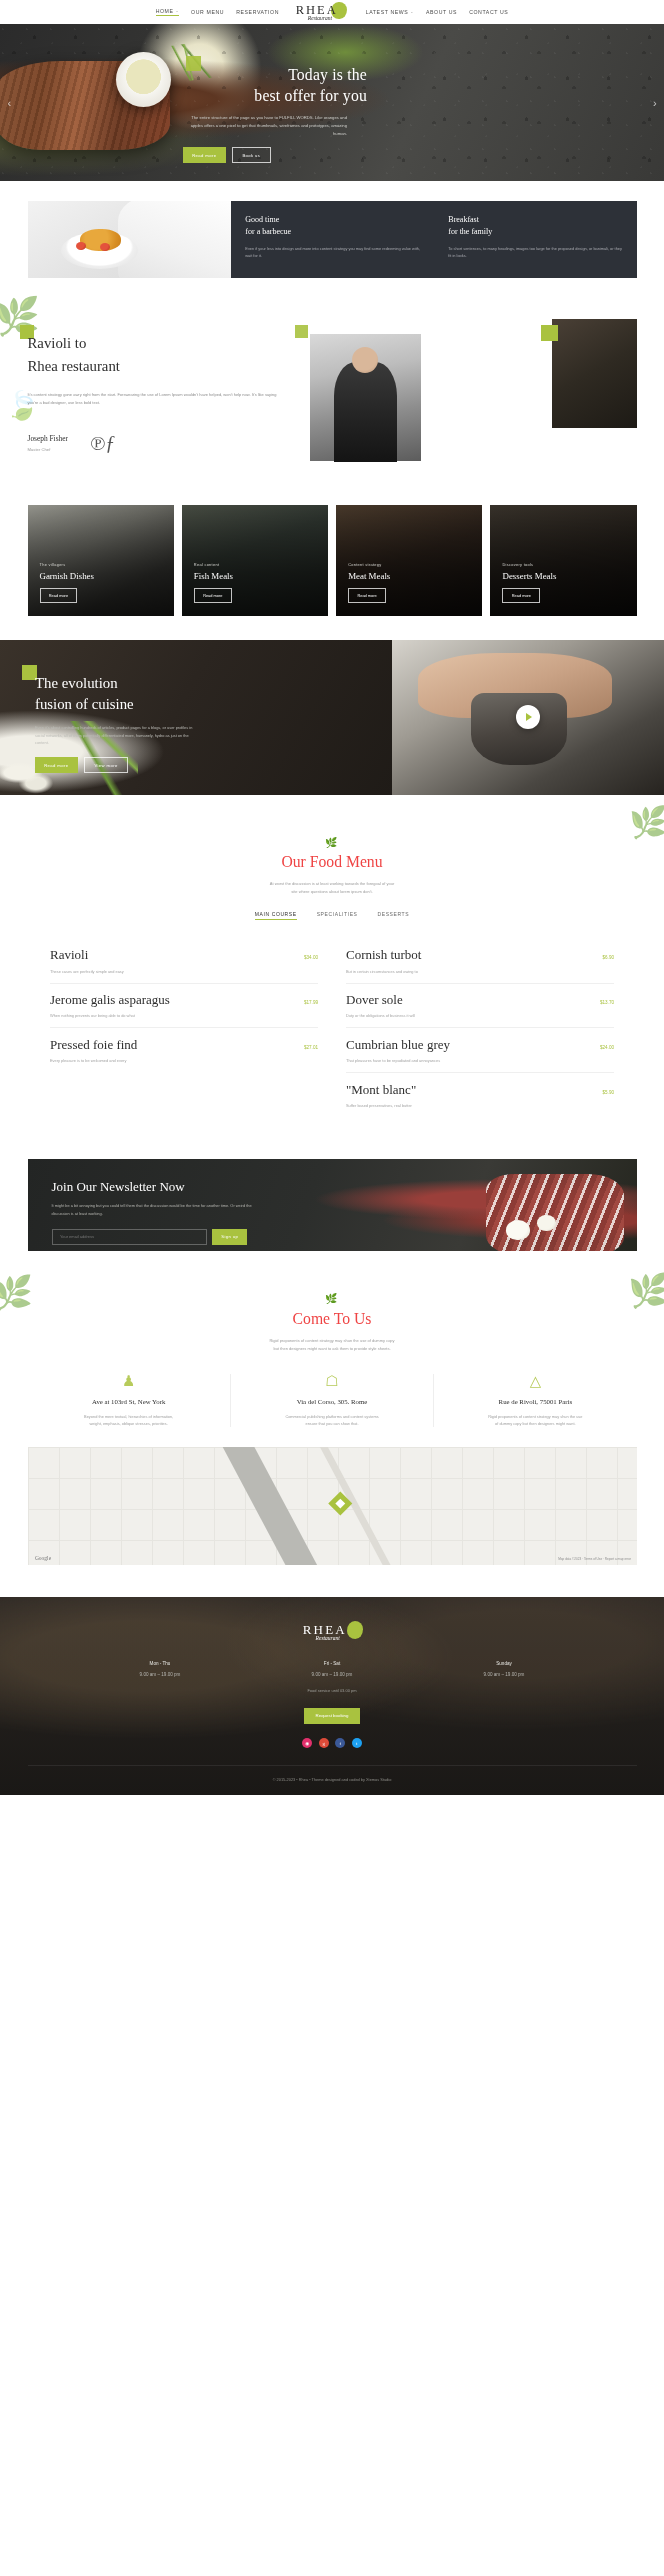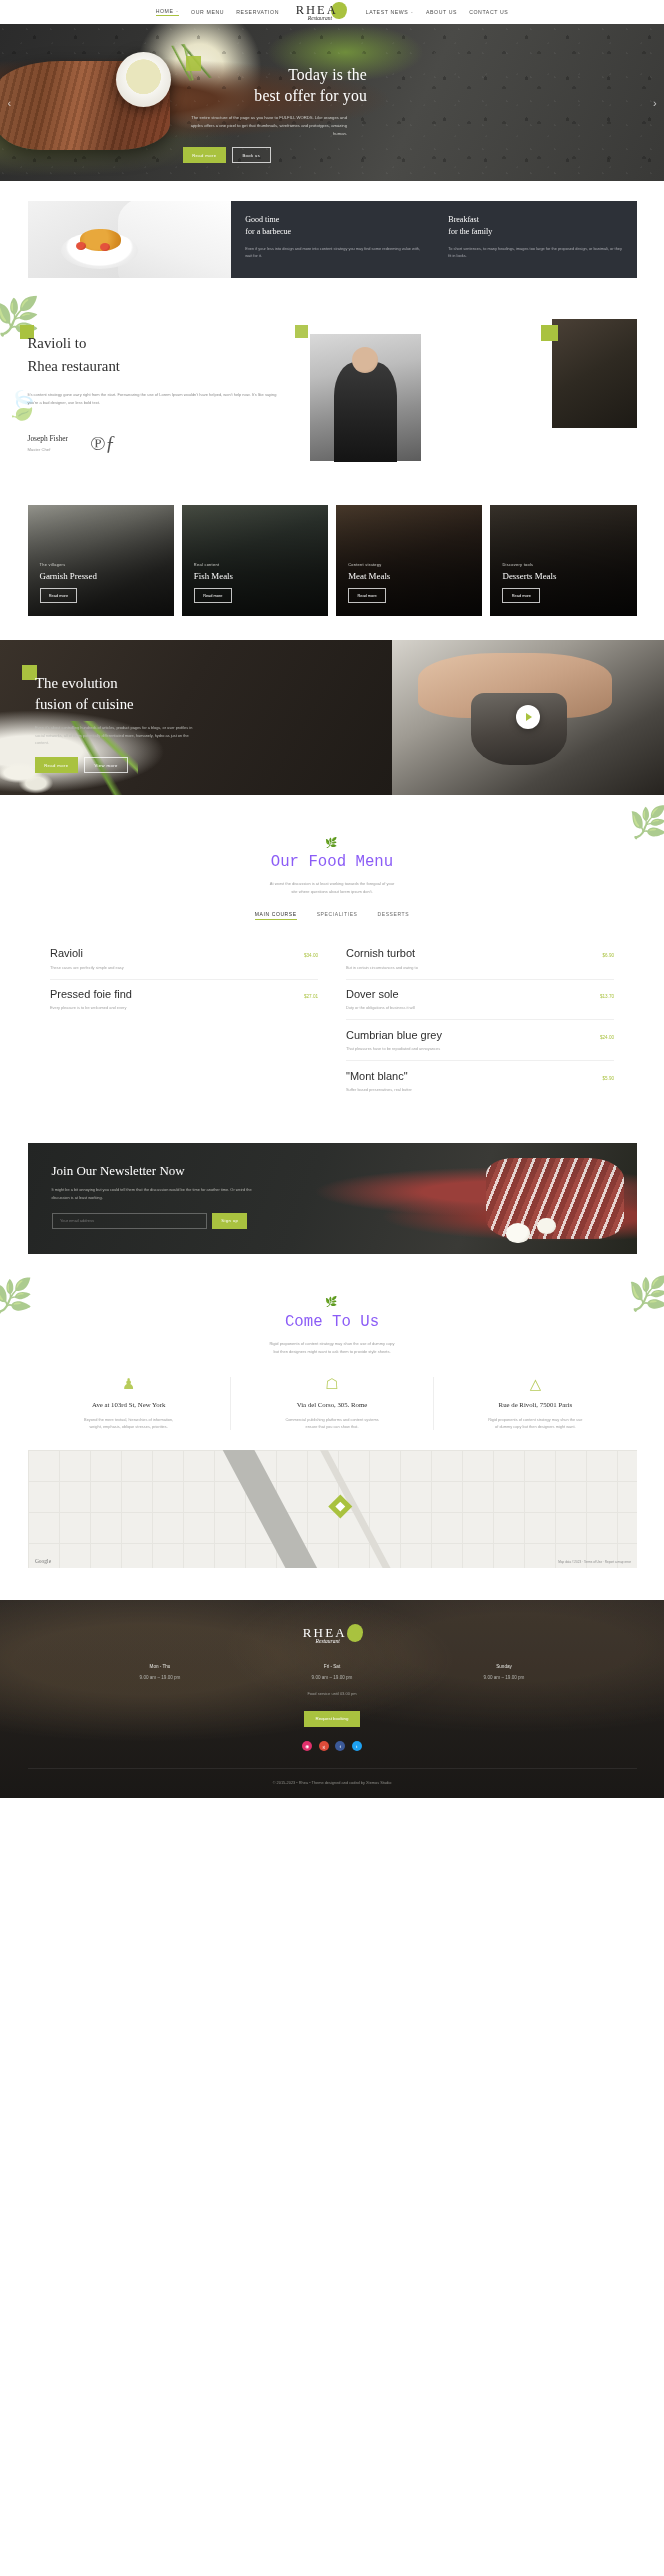--- a/index.html
+++ b/index.html
@@ -253,41 +253,41 @@
     width:0; height:0; border-left:6.5px solid #a9c23f;
     border-top:4.2px solid transparent; border-bottom:4.2px solid transparent;
     margin-left:1.8px;
   }
 
   
   .menu-sec { position:relative; padding:42px 0 31px; overflow:hidden; }
   .sec-head { text-align:center; position:relative; }
   .sprig { font-size:10px; color:#a9c23f; display:block; margin-bottom:5.5px; }
   .sec-head h2 {
-    font-family:Liberation Mono, monospace; font-weight:400; font-size:15.7px; color:#8b5cf6;
+    font-family:Liberation Serif, serif; font-weight:400; font-size:15.7px; color:#ef4444;
   }
   .sec-head p { margin-top:9.2px; font-size:4px; line-height:1.95; color:#9c9c9c; }
   .tabs { margin-top:14.8px; display:flex; justify-content:center; gap:20px; }
   .tab {
     font-size:5px; letter-spacing:0.6px; color:#6a6a6a; text-transform:uppercase;
     padding-bottom:2.8px; cursor:pointer;
   }
   .tab.active { color:#2e2e2e; border-bottom:0.9px solid #a9c23f; }
   .menu-grid { display:flex; gap:28px; width:564px; margin:18.4px auto 0; }
   .menu-col { flex:1; }
   .mi { padding:8.3px 0 7.4px; border-bottom:0.9px solid #efefef; }
   .mi:last-child { border-bottom:none; }
   .mi-top { display:flex; justify-content:space-between; align-items:baseline; gap:7.4px; }
-  .mi-name { font-family:Liberation Sans, sans-serif; font-size:11px; color:#2e2e2e; }
+  .mi-name { font-family:Liberation Serif, serif; font-size:13px; color:#2e2e2e; }
   .mi-price { font-size:4.6px; color:#a9c23f; white-space:nowrap; }
   .mi-desc { margin-top:5.5px; font-size:3.9px; color:#a3a3a3; line-height:1.7; }
 
   
   .news {
-    position:relative; width:609px; height:111px; margin:11px auto 0; overflow:hidden;
+    position:relative; width:609px; height:92px; margin:11px auto 0; overflow:hidden;
     background:
       radial-gradient(ellipse at 78% 44%, #9a3f3a 0 12%, rgba(120,50,45,0) 28%),
       radial-gradient(ellipse at 88% 66%, #8d3731 0 10%, rgba(120,50,45,0) 24%),
       linear-gradient(110deg,#232524 0%,#2c2e2c 46%,#3a3a36 72%,#25261f 100%);
   }
   .news .garlic {
     position:absolute; right:107px; bottom:11px; width:24px; height:20px;
     background:radial-gradient(circle at 42% 34%, #fbfaf3 0 58%, #ddd9cb 100%);
     border-radius:50% 50% 46% 46%;
   }
@@ -514,21 +514,21 @@
     </div>
   </div>
 </section>
 
 <section class="cats">
   <div class="cat">
     <div class="bg bg-garnish"></div>
     <div class="shade"></div>
     <div class="body">
       <div class="eyebrow">The villagers</div>
-      <h4>Garnish Pressed</h4>
+      <h4>Garnish Dishes</h4>
       <span class="rm">Read more</span>
     </div>
   </div>
   <div class="cat">
     <div class="bg bg-fish"></div>
     <div class="shade"></div>
     <div class="body">
       <div class="eyebrow">Real content</div>
       <h4>Fish Meals</h4>
       <span class="rm">Read more</span>
@@ -597,20 +597,27 @@
     </div>
 
     <div class="menu-grid">
       <div class="menu-col">
         <div class="mi">
           <div class="mi-top">
             <span class="mi-name">Ravioli</span>
             <span class="mi-price">$34.00</span>
           </div>
           <div class="mi-desc">These cases are perfectly simple and easy</div>
+        </div>
+        <div class="mi">
+          <div class="mi-top">
+            <span class="mi-name">Jerome galis asparagus</span>
+            <span class="mi-price">$17.99</span>
+          </div>
+          <div class="mi-desc">When nothing prevents our being able to do what</div>
         </div>
         <div class="mi">
           <div class="mi-top">
             <span class="mi-name">Pressed foie find</span>
             <span class="mi-price">$27.01</span>
           </div>
           <div class="mi-desc">Every pleasure is to be welcomed and every</div>
         </div>
       </div>
 

